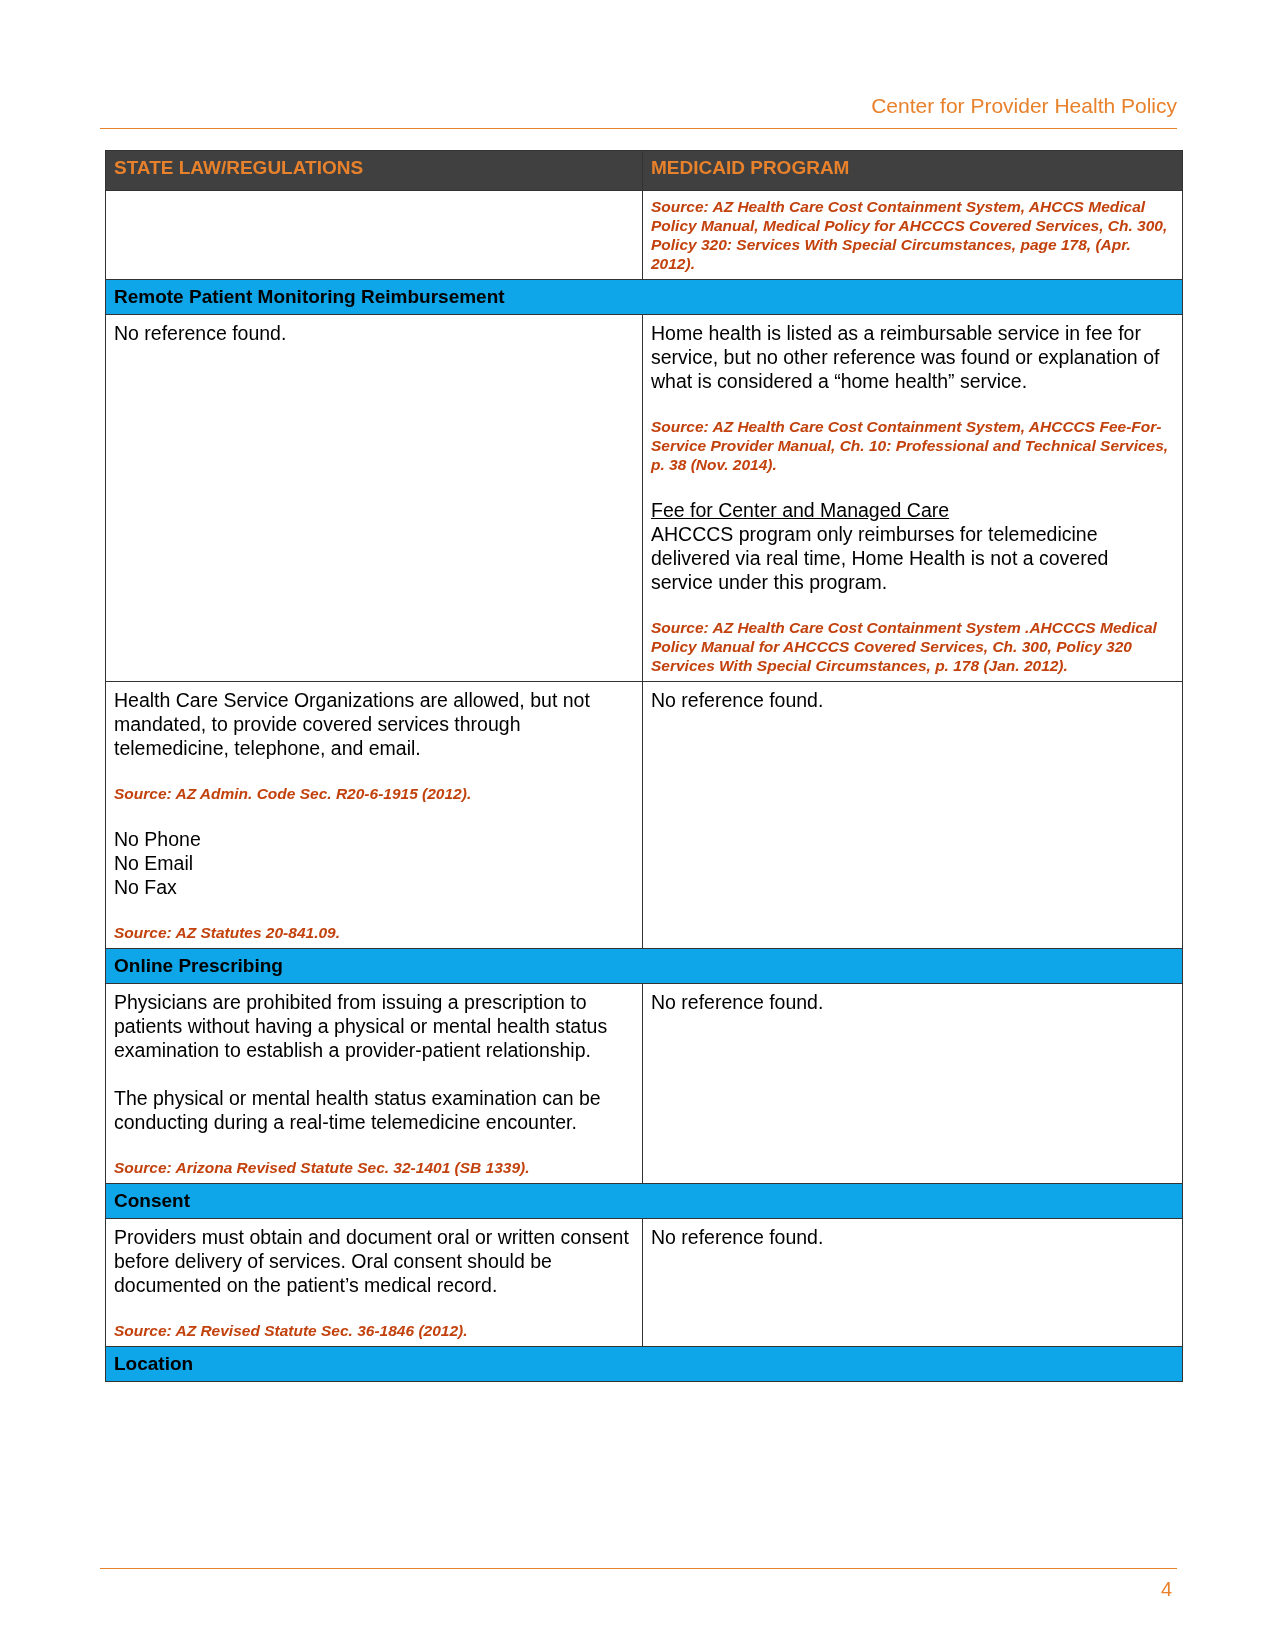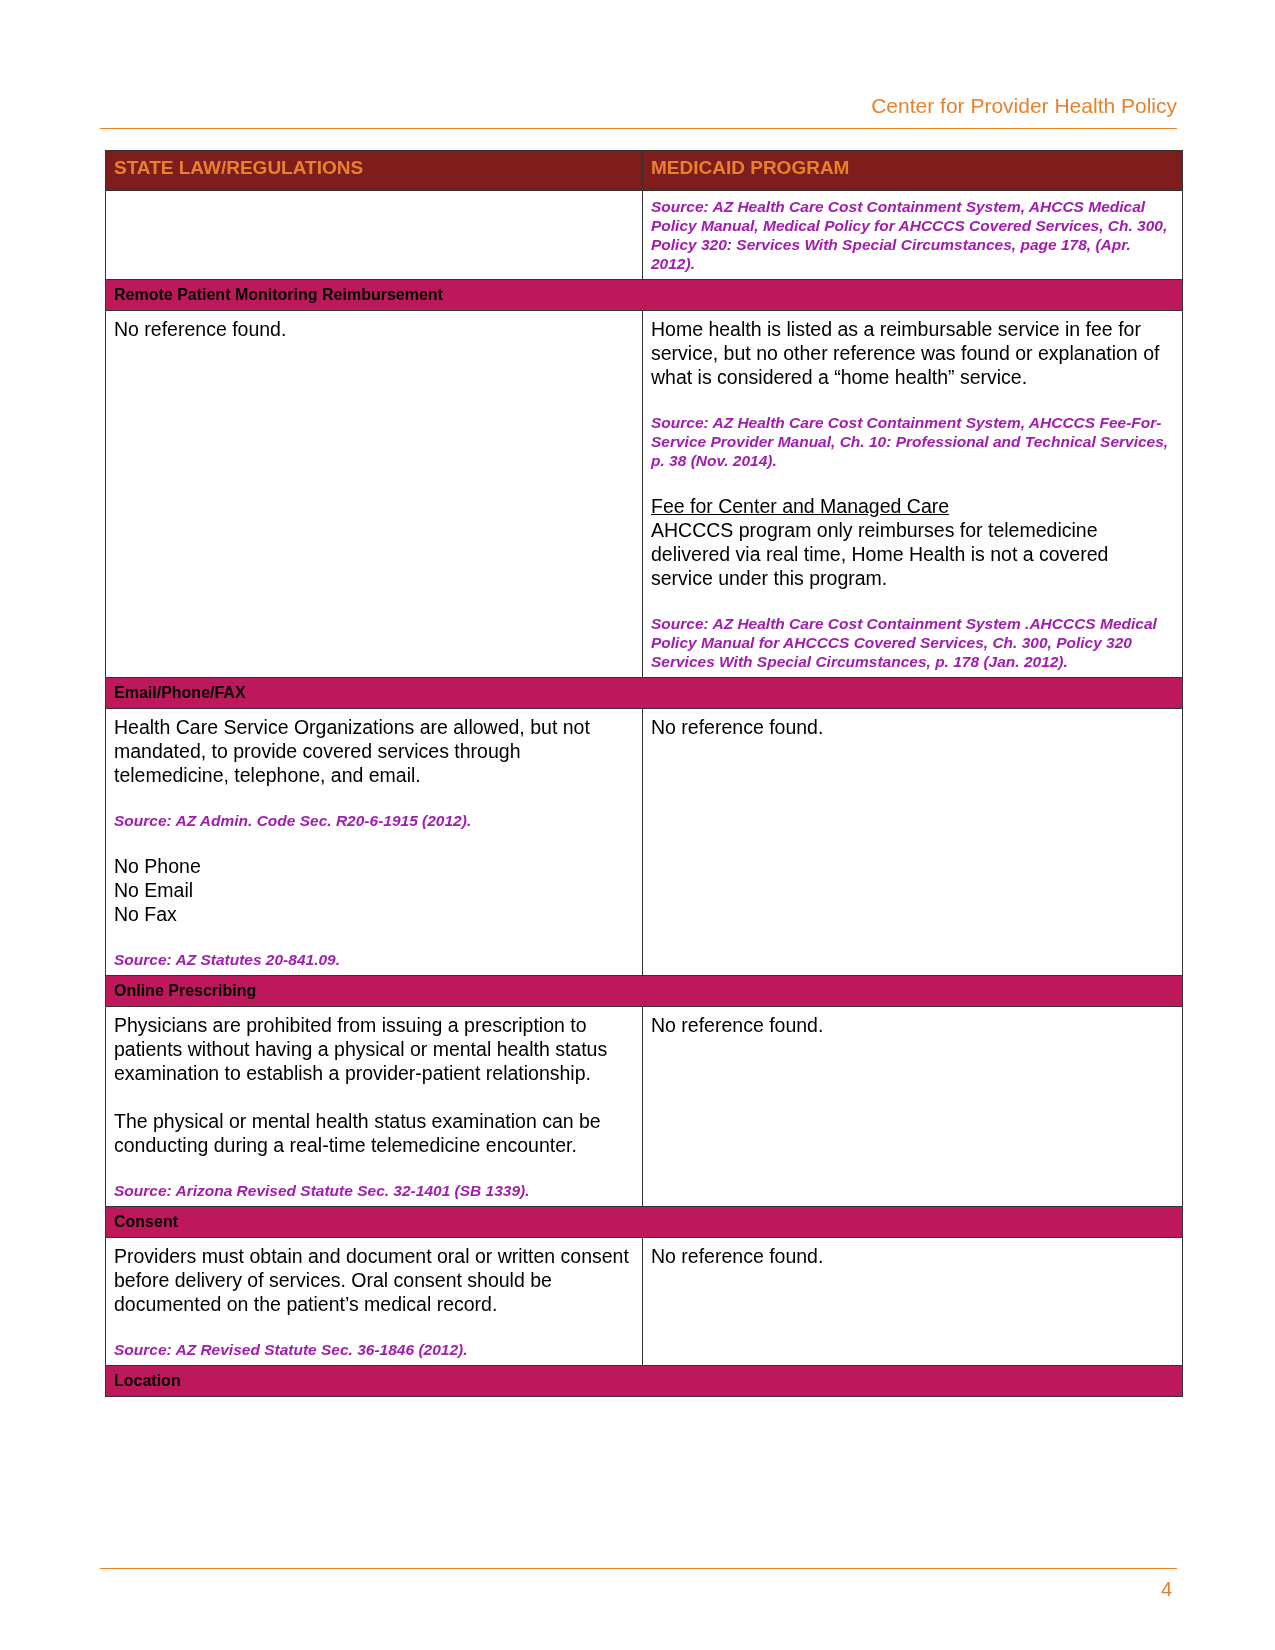--- a/index.html
+++ b/index.html
@@ -6,24 +6,24 @@
   body { width: 1275px; height: 1650px; position: relative; font-family: "Liberation Sans", sans-serif; color: #000; }
   .header-title { position: absolute; right: 98px; top: 94px; font-size: 21px; color: #e8812b; }
   .rule { position: absolute; left: 100px; width: 1077px; height: 1px; background: #e8812b; }
   .rule.top { top: 128px; }
   .rule.bottom { top: 1568px; }
   .page-num { position: absolute; right: 103px; top: 1578px; font-size: 20px; color: #e8812b; }
   table.policy { position: absolute; left: 105px; top: 150px; width: 1077px; border-collapse: collapse; table-layout: fixed; }
   table.policy td, table.policy th { border: 1.5px solid #333; vertical-align: top; padding: 6px 8px 6px 8px; text-align: left; }
   table.policy col.c1 { width: 537px; }
   table.policy col.c2 { width: 540px; }
-  th.colhead { background: #7f1d1d; color: #e8812b; font-weight: bold; font-size: 19px; height: 27px; padding-top: 8px; }
-  td.section { background: #be185d; font-weight: bold; font-size: 16px; padding-top: 8px; padding-bottom: 8px; }
+  th.colhead { background: #404040; color: #e8812b; font-weight: bold; font-size: 19px; height: 27px; padding-top: 8px; }
+  td.section { background: #0ea5e9; font-weight: bold; font-size: 19px; padding-top: 8px; padding-bottom: 8px; }
   td.body { font-size: 19.5px; line-height: 24px; }
-  .src { color: #a21caf; font-weight: bold; font-style: italic; font-size: 15.5px; line-height: 19px; }
+  .src { color: #c2410c; font-weight: bold; font-style: italic; font-size: 15.5px; line-height: 19px; }
   .gap { height: 24px; }
   .u { text-decoration: underline; }
   p { margin: 0; }
 </style>
 </head>
 <body>
 
 <div class="header-title">Center for Provider Health Policy</div>
 <div class="rule top"></div>
 
@@ -56,23 +56,20 @@
       <div class="gap"></div>
       <p class="src">Source: AZ Health Care Cost Containment System, AHCCCS Fee-For- Service Provider Manual, Ch. 10: Professional and Technical Services, p. 38 (Nov. 2014).</p>
       <div class="gap"></div>
       <p class="u">Fee for Center and Managed Care</p>
       <p>AHCCCS program only reimburses for telemedicine delivered via real time, Home Health is not a covered service under this program.</p>
       <div class="gap"></div>
       <p class="src">Source: AZ Health Care Cost Containment System .AHCCCS Medical Policy Manual for AHCCCS Covered Services, Ch. 300, Policy 320 Services With Special Circumstances, p. 178 (Jan. 2012).</p>
     </td>
   </tr>
 
-  <tr>
-    <td class="section" colspan="2">Email/Phone/FAX</td>
-  </tr>
   <tr>
     <td class="body">
       <p>Health Care Service Organizations are allowed, but not mandated, to provide covered services through telemedicine, telephone, and email.</p>
       <div class="gap"></div>
       <p class="src">Source: AZ Admin. Code Sec. R20-6-1915 (2012).</p>
       <div class="gap"></div>
       <p>No Phone</p>
       <p>No Email</p>
       <p>No Fax</p>
       <div class="gap"></div>

